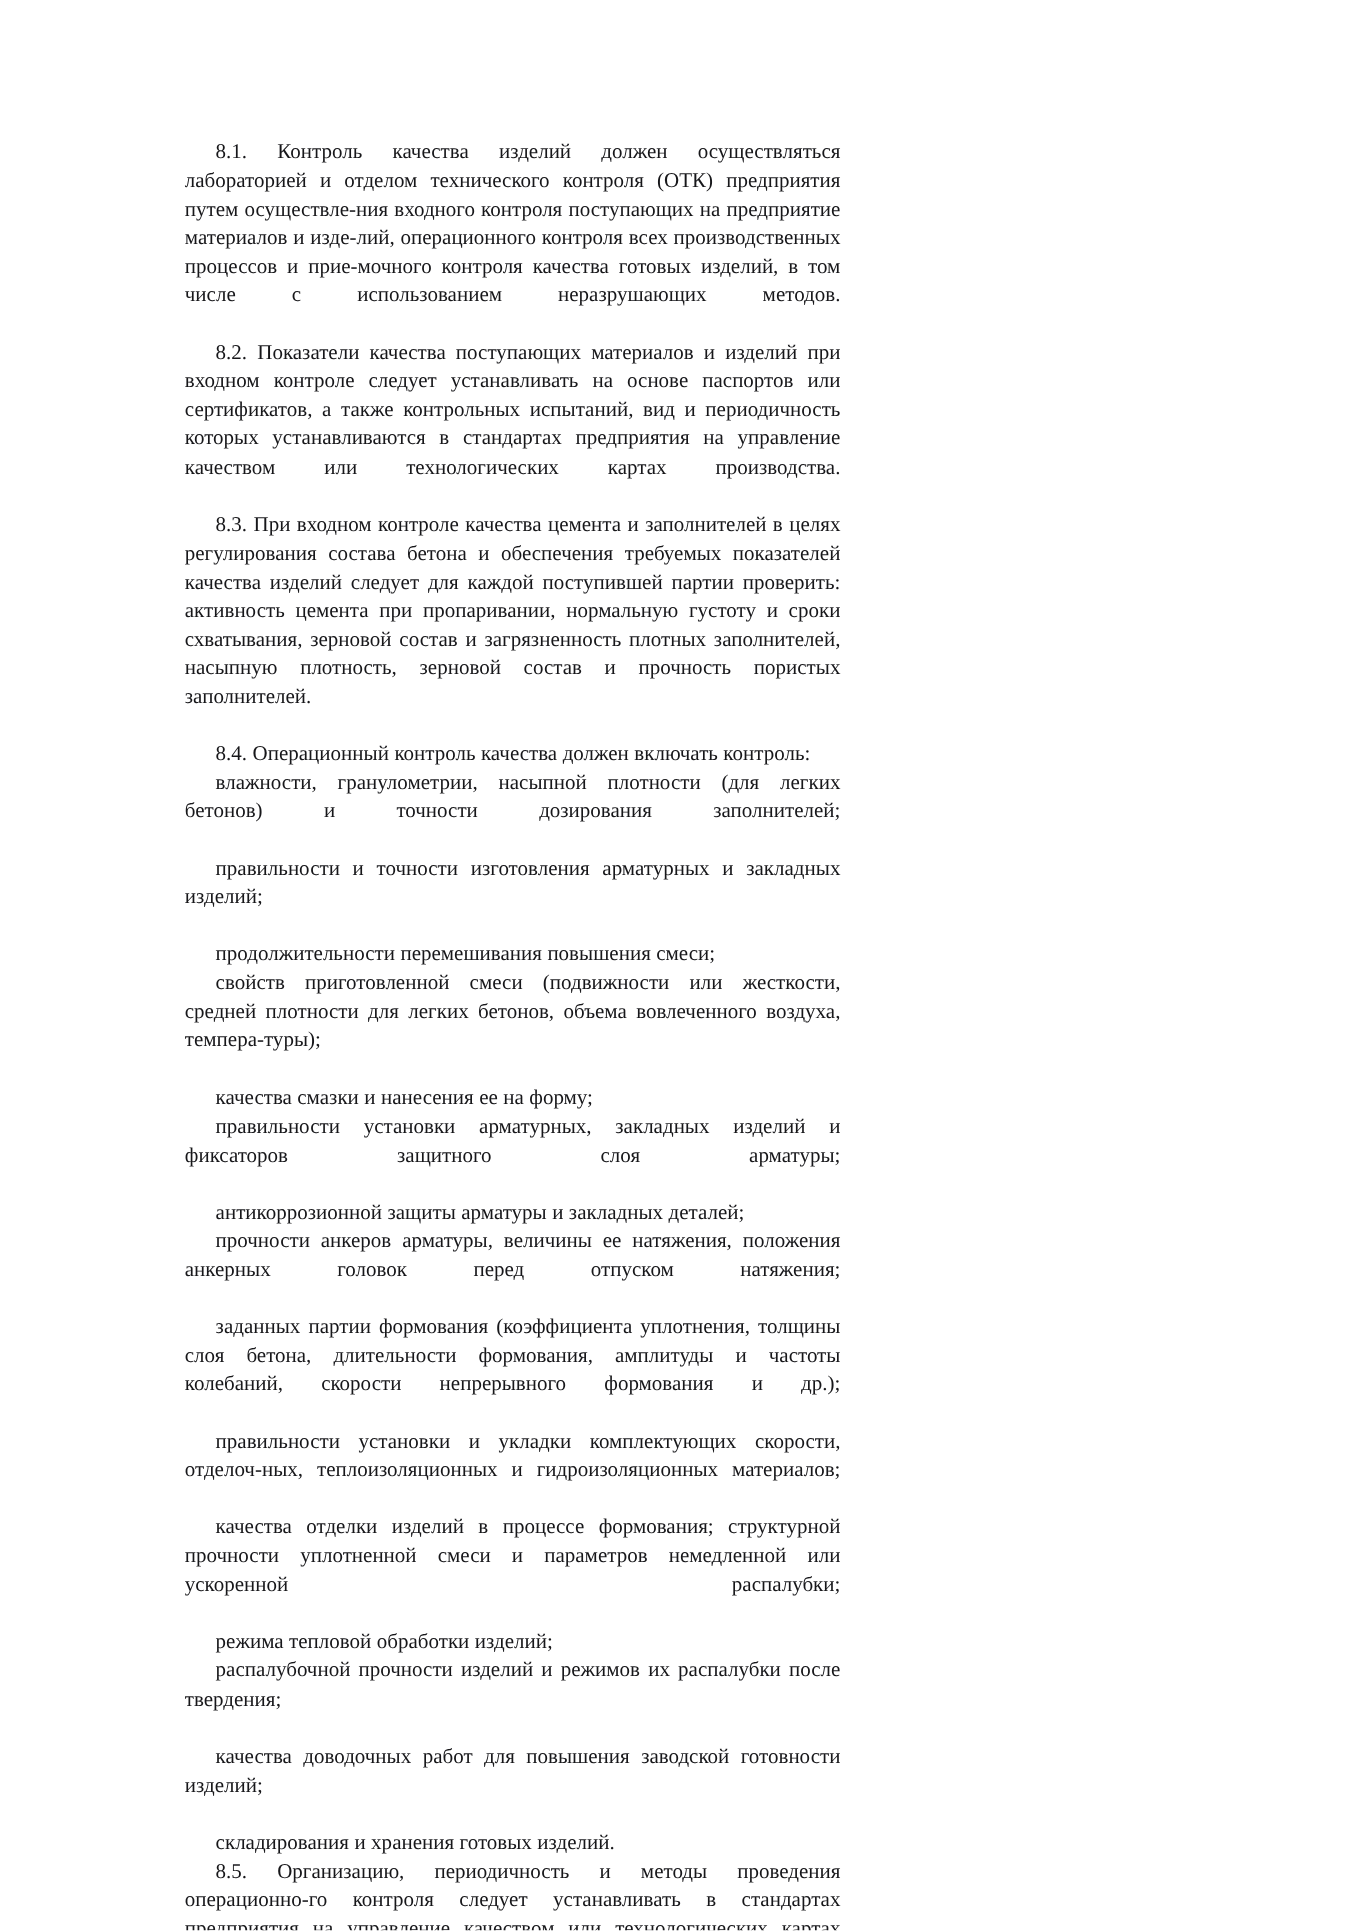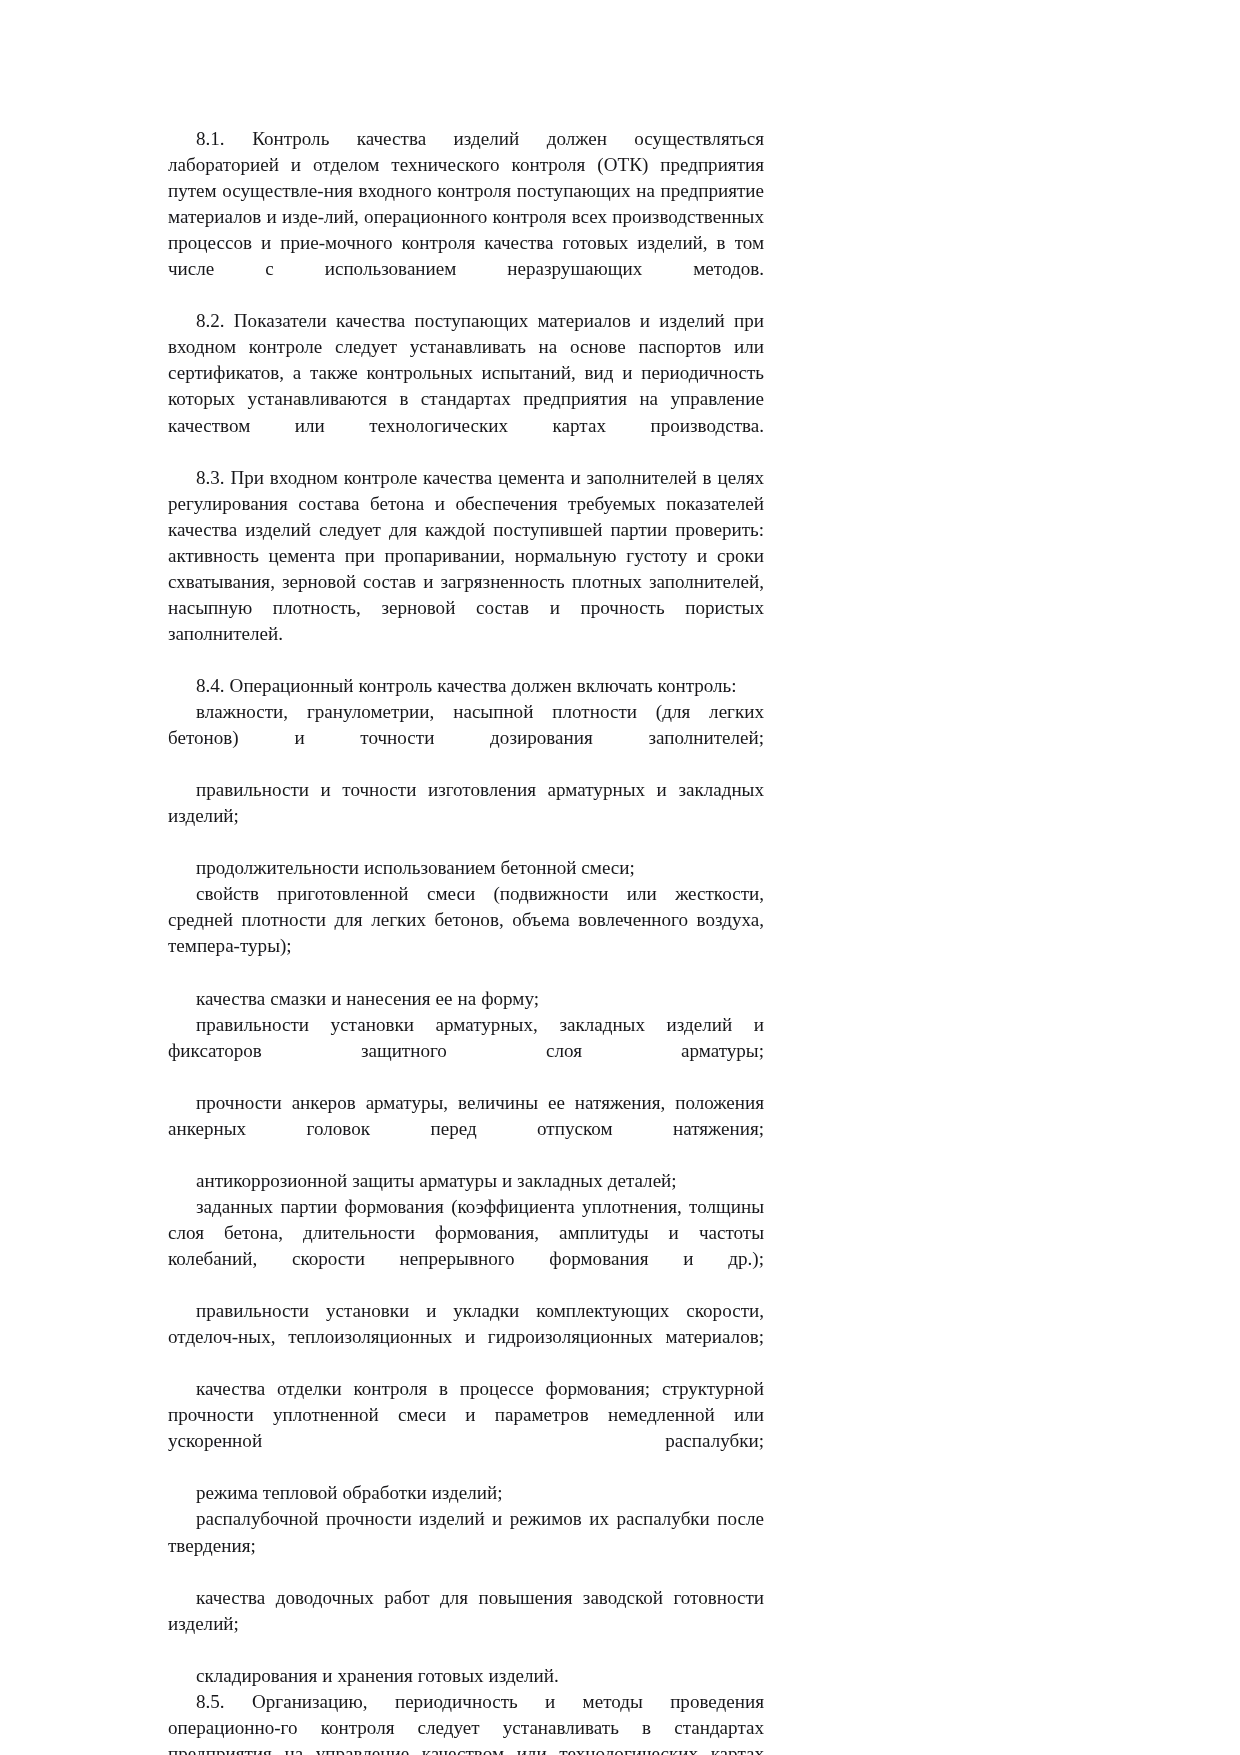--- a/index.html
+++ b/index.html
@@ -57,38 +57,38 @@
     <p class="para"><span>8.2. Показатели качества поступающих материалов и изделий  при входном контроле следует устанавливать на основе паспортов или сертификатов, а также контрольных испытаний, вид и периодичность которых устанавливаются в стандартах предприятия на управление качеством или технологических картах производства.</span></p>
 
     <p class="para"><span>8.3. При входном контроле качества цемента и заполнителей в целях регулирования состава бетона и обеспечения требуемых показателей качества изделий следует для каждой поступившей партии проверить: активность цемента при пропаривании, нормальную густоту и сроки схватывания, зерновой состав и загрязненность плотных заполнителей, насыпную плотность, зерновой состав и прочность пористых заполнителей.</span></p>
 
     <p class="para no-stretch"><span>8.4.  Операционный контроль качества должен включать контроль:</span></p>
 
     <p class="para"><span>влажности, гранулометрии, насыпной плотности (для легких бетонов) и точности дозирования заполнителей;</span></p>
 
     <p class="para"><span>правильности и точности изготовления арматурных и закладных изделий;</span></p>
 
-    <p class="para no-stretch"><span>продолжительности использованием бетонной смеси;</span></p>
+    <p class="para no-stretch"><span>продолжительности перемешивания повышения смеси;</span></p>
 
     <p class="para"><span>свойств приготовленной смеси (подвижности или жесткости, средней плотности для легких бетонов, объема вовлеченного воздуха, темпера-​туры);</span></p>
 
 
     <p class="para no-stretch"><span>качества смазки и нанесения ее на форму;</span></p>
 
     <p class="para"><span>правильности установки арматурных, закладных изделий и фиксаторов защитного слоя арматуры;</span></p>
 
+    <p class="para no-stretch"><span>антикоррозионной защиты арматуры и закладных деталей;</span></p>
+
     <p class="para"><span>прочности анкеров арматуры, величины ее натяжения, положения анкерных головок перед отпуском натяжения;</span></p>
-
-    <p class="para no-stretch"><span>антикоррозионной защиты арматуры и закладных деталей;</span></p>
 
     <p class="para"><span>заданных партии формования (коэффициента уплотнения, толщины слоя бетона, длительности формования, амплитуды и частоты колебаний, скорости непрерывного формования и др.);</span></p>
 
     <p class="para"><span>правильности установки и укладки комплектующих скорости, отделоч-​ных, теплоизоляционных и гидроизоляционных материалов;</span></p>
 
-    <p class="para"><span>качества отделки контроля в процессе формования; структурной прочности уплотненной смеси и параметров немедленной или ускоренной распалубки;</span></p>
+    <p class="para"><span>качества отделки изделий в процессе формования; структурной прочности уплотненной смеси и параметров немедленной или ускоренной распалубки;</span></p>
 
     <p class="para no-stretch"><span>режима тепловой обработки изделий;</span></p>
 
     <p class="para"><span>распалубочной прочности изделий и режимов их распалубки после твердения;</span></p>
 
     <p class="para"><span>качества доводочных работ для повышения заводской готовности изделий;</span></p>
 
     <p class="para no-stretch"><span>складирования и хранения готовых изделий.</span></p>
 
     <p class="para"><span>8.5. Организацию, периодичность и методы проведения операционно-​го контроля следует устанавливать в стандартах предприятия на управление качеством или технологических картах производства в зависимости от вида изготовляемых изделий и конструкций, а также принятой технологии.</span></p>

